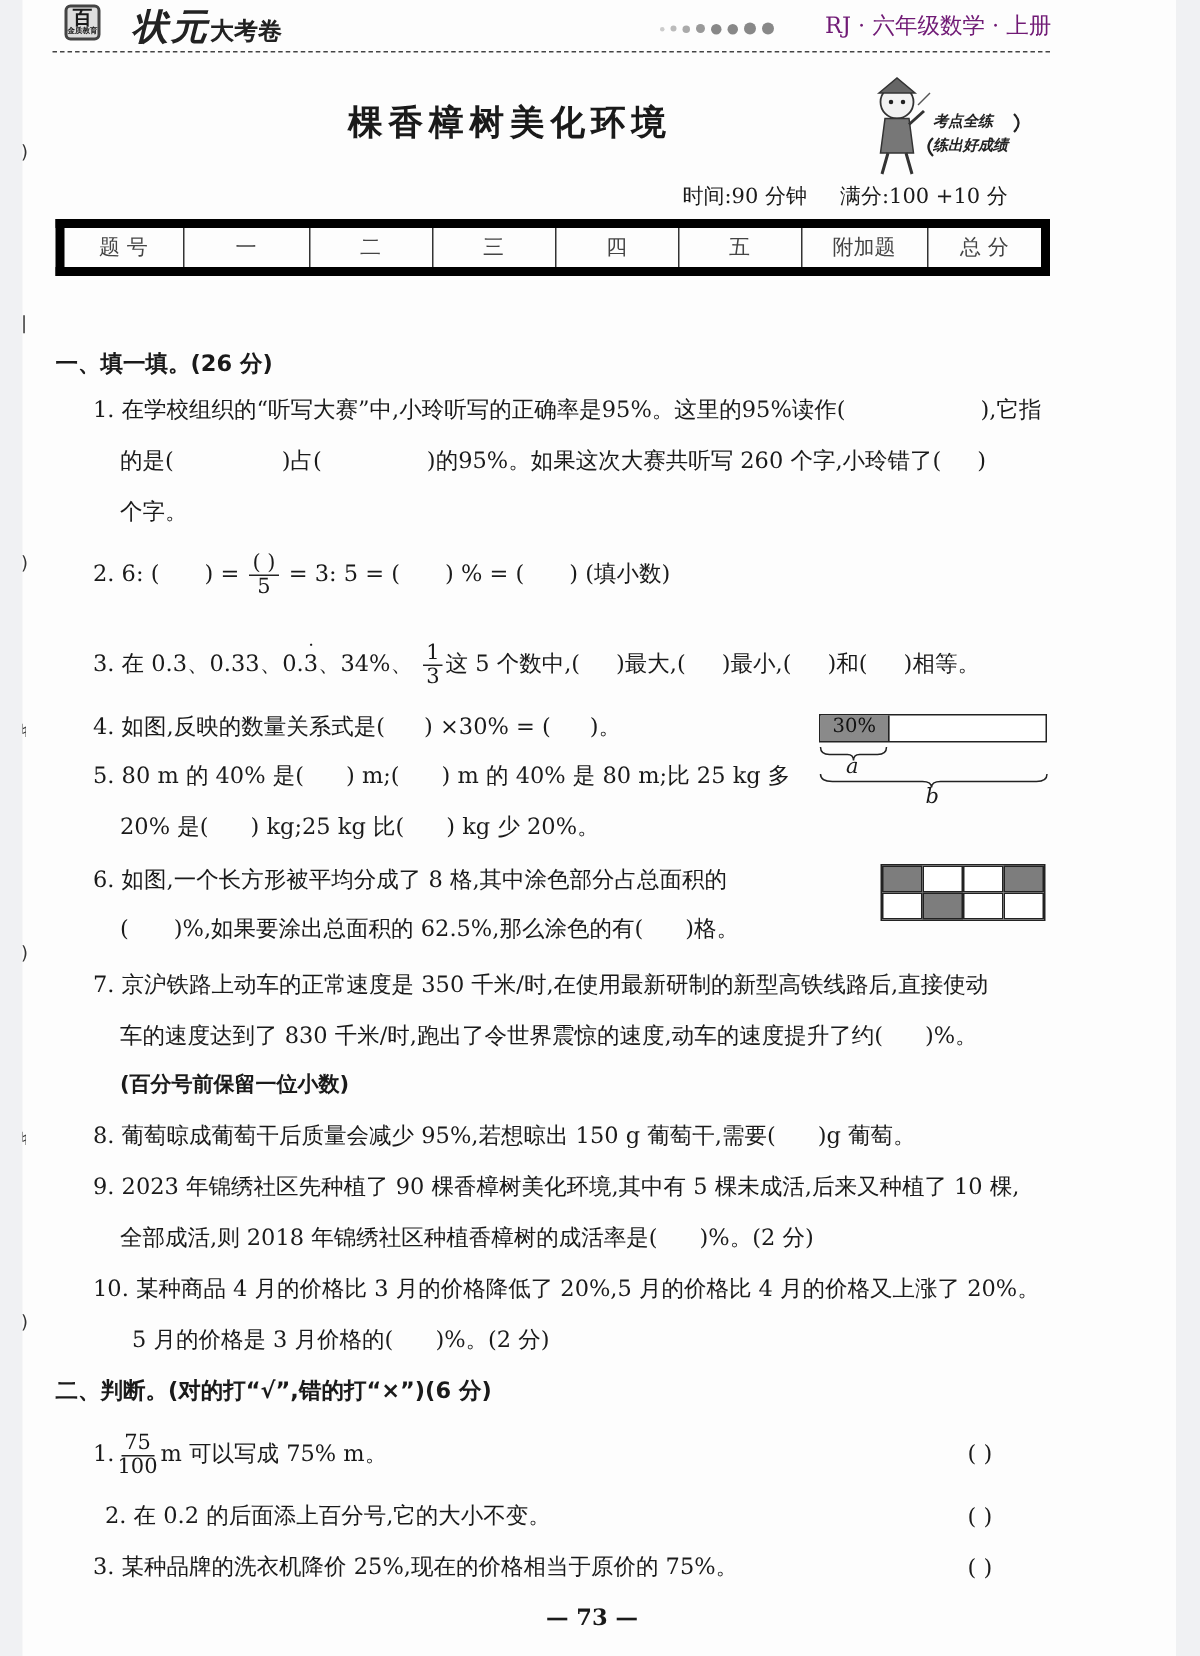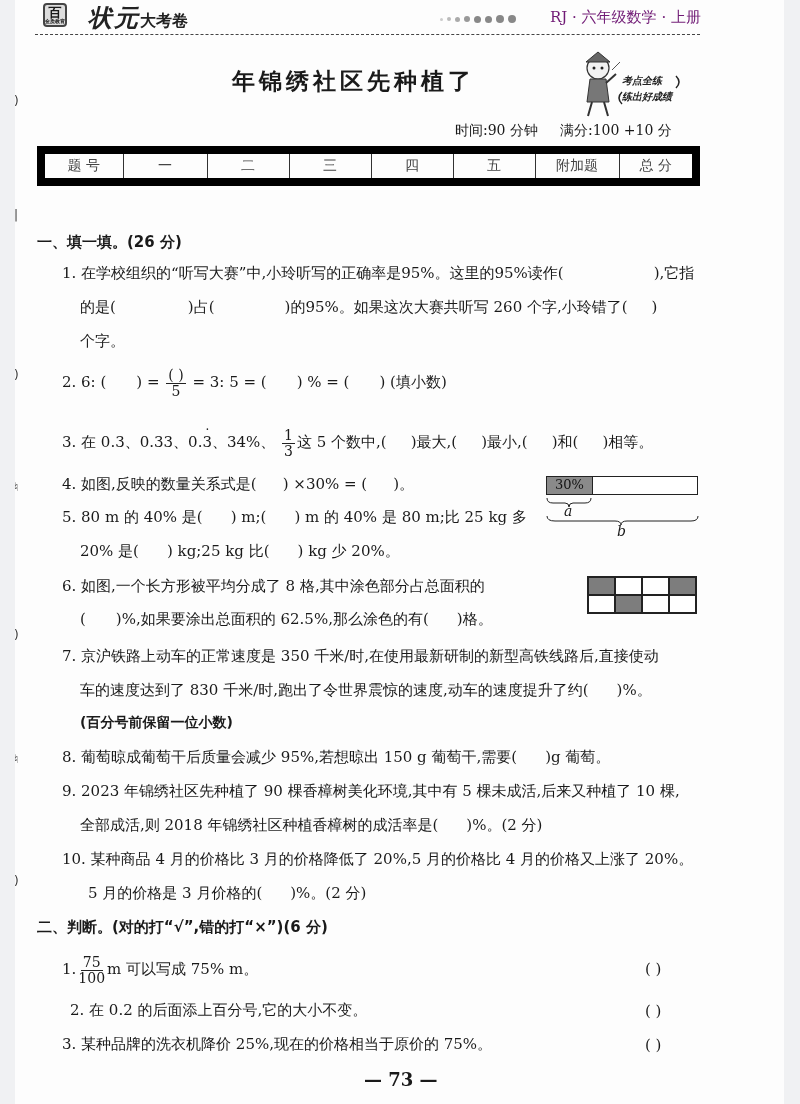--- a/index.html
+++ b/index.html
@@ -21,42 +21,42 @@
   
   .title { position: absolute; left: 232px; top: 66px; font-size: 23px; font-weight: bold; letter-spacing: 4px; font-family: "DejaVu Sans", sans-serif; }
   .mascot { position: absolute; left: 576px; top: 50px; width: 110px; height: 70px; font-weight: bold; }
   .time-info { position: absolute; left: 455px; top: 122px; font-size: 14px; }
   .time-info span + span { margin-left: 22px; }
 
   
   table.score { position: absolute; left: 37px; top: 146px; width: 663px; border-collapse: collapse; font-size: 14px; font-family: "DejaVu Sans", sans-serif; }
   table.score td { border: 1px solid #333; height: 32px; text-align: center; color: #444; }
   table.score tr:first-child td { height: 32px; }
-  table.score { border: 8px solid #000000; padding-left: 48px; }
+  table.score { border: 6px solid #000000; padding-left: 48px; }
 
   
   .line { position: absolute; font-size: 15px; white-space: nowrap; color: #1a1a1a; }
   .section { font-weight: bold; font-family: "DejaVu Sans", sans-serif; font-size: 15px; }
   .blank { display: inline-block; }
   .frac { display: inline-flex; flex-direction: column; align-items: center; vertical-align: middle; line-height: 1.05; font-size: 14px; margin: 0 2px; }
   .frac .num { border-bottom: 1px solid #222; padding: 0 2px; }
 
   
   .bar { position: absolute; left: 546px; top: 476px; width: 152px; height: 19px; border: 1.5px solid #222; background: #fff; }
   .bar .fill { position: absolute; left: 0; top: 0; width: 46px; height: 100%; background: #8a8a8a; border-right: 1.5px solid #222; font-size: 13px; text-align: center; line-height: 16px; color: #111; }
   .brace { position: absolute; }
   .brace-label { position: absolute; font-style: italic; font-size: 14px; }
 
   
   .grid8 { position: absolute; left: 587px; top: 576px; width: 110px; height: 38px; display: grid; grid-template-columns: repeat(4, 1fr); grid-template-rows: repeat(2, 1fr); border: 1.5px solid #222; }
   .grid8 div { border: 0.75px solid #222; background: #fff; }
   .grid8 div.on { background: #7d7d7d; }
 
   .judge { position: absolute; left: 645px; font-size: 15px; letter-spacing: 0; }
-  .pagenum { position: absolute; left: 364px; top: 1069px; font-size: 18px; font-weight: bold; }
+  .pagenum { position: absolute; left: 364px; top: 1069px; font-size: 15px; font-weight: bold; }
 </style>
 </head>
 <body>
 
 <div class="page"></div>
 
 <span class="margin-mark" style="top:94px">)</span>
 <span class="margin-mark" style="top:208px">|</span>
 <span class="margin-mark" style="top:368px">)</span>
 <span class="margin-mark" style="top:480px">♮</span>
@@ -77,21 +77,21 @@
   <span style="width:5px;height:5px;background:#aaa"></span>
   <span style="width:6px;height:6px;background:#999"></span>
   <span style="width:7px;height:7px;background:#888"></span>
   <span style="width:7px;height:7px;background:#888"></span>
   <span style="width:8px;height:8px;background:#888"></span>
   <span style="width:8px;height:8px;background:#888"></span>
 </div>
 <div class="header-right">RJ · 六年级数学 · 上册</div>
 <div class="header-rule"></div>
 
-<div class="title">年锦绣社区先种植了</div>
+<div class="title">棵香樟树美化环境</div>
 <div class="mascot">
   <svg width="110" height="70" viewBox="0 0 110 70">
     <circle cx="22" cy="18" r="11" fill="#f2f2f2" stroke="#333" stroke-width="1.2"></circle>
     <path d="M10 12 L22 2 L34 12 Z" fill="#666" stroke="#333"></path>
     <circle cx="18" cy="18" r="1.5" fill="#222"></circle>
       <circle cx="26" cy="18" r="1.5" fill="#222"></circle>
     <path d="M14 29 L30 29 L33 52 L11 52 Z" fill="#777" stroke="#333"></path>
     <path d="M16 52 L12 66 M28 52 L32 66" stroke="#333" stroke-width="2"></path>
     <path d="M30 33 L40 24" stroke="#333" stroke-width="2"></path>
     <path d="M36 20 L44 12" stroke="#555" stroke-width="1"></path>

